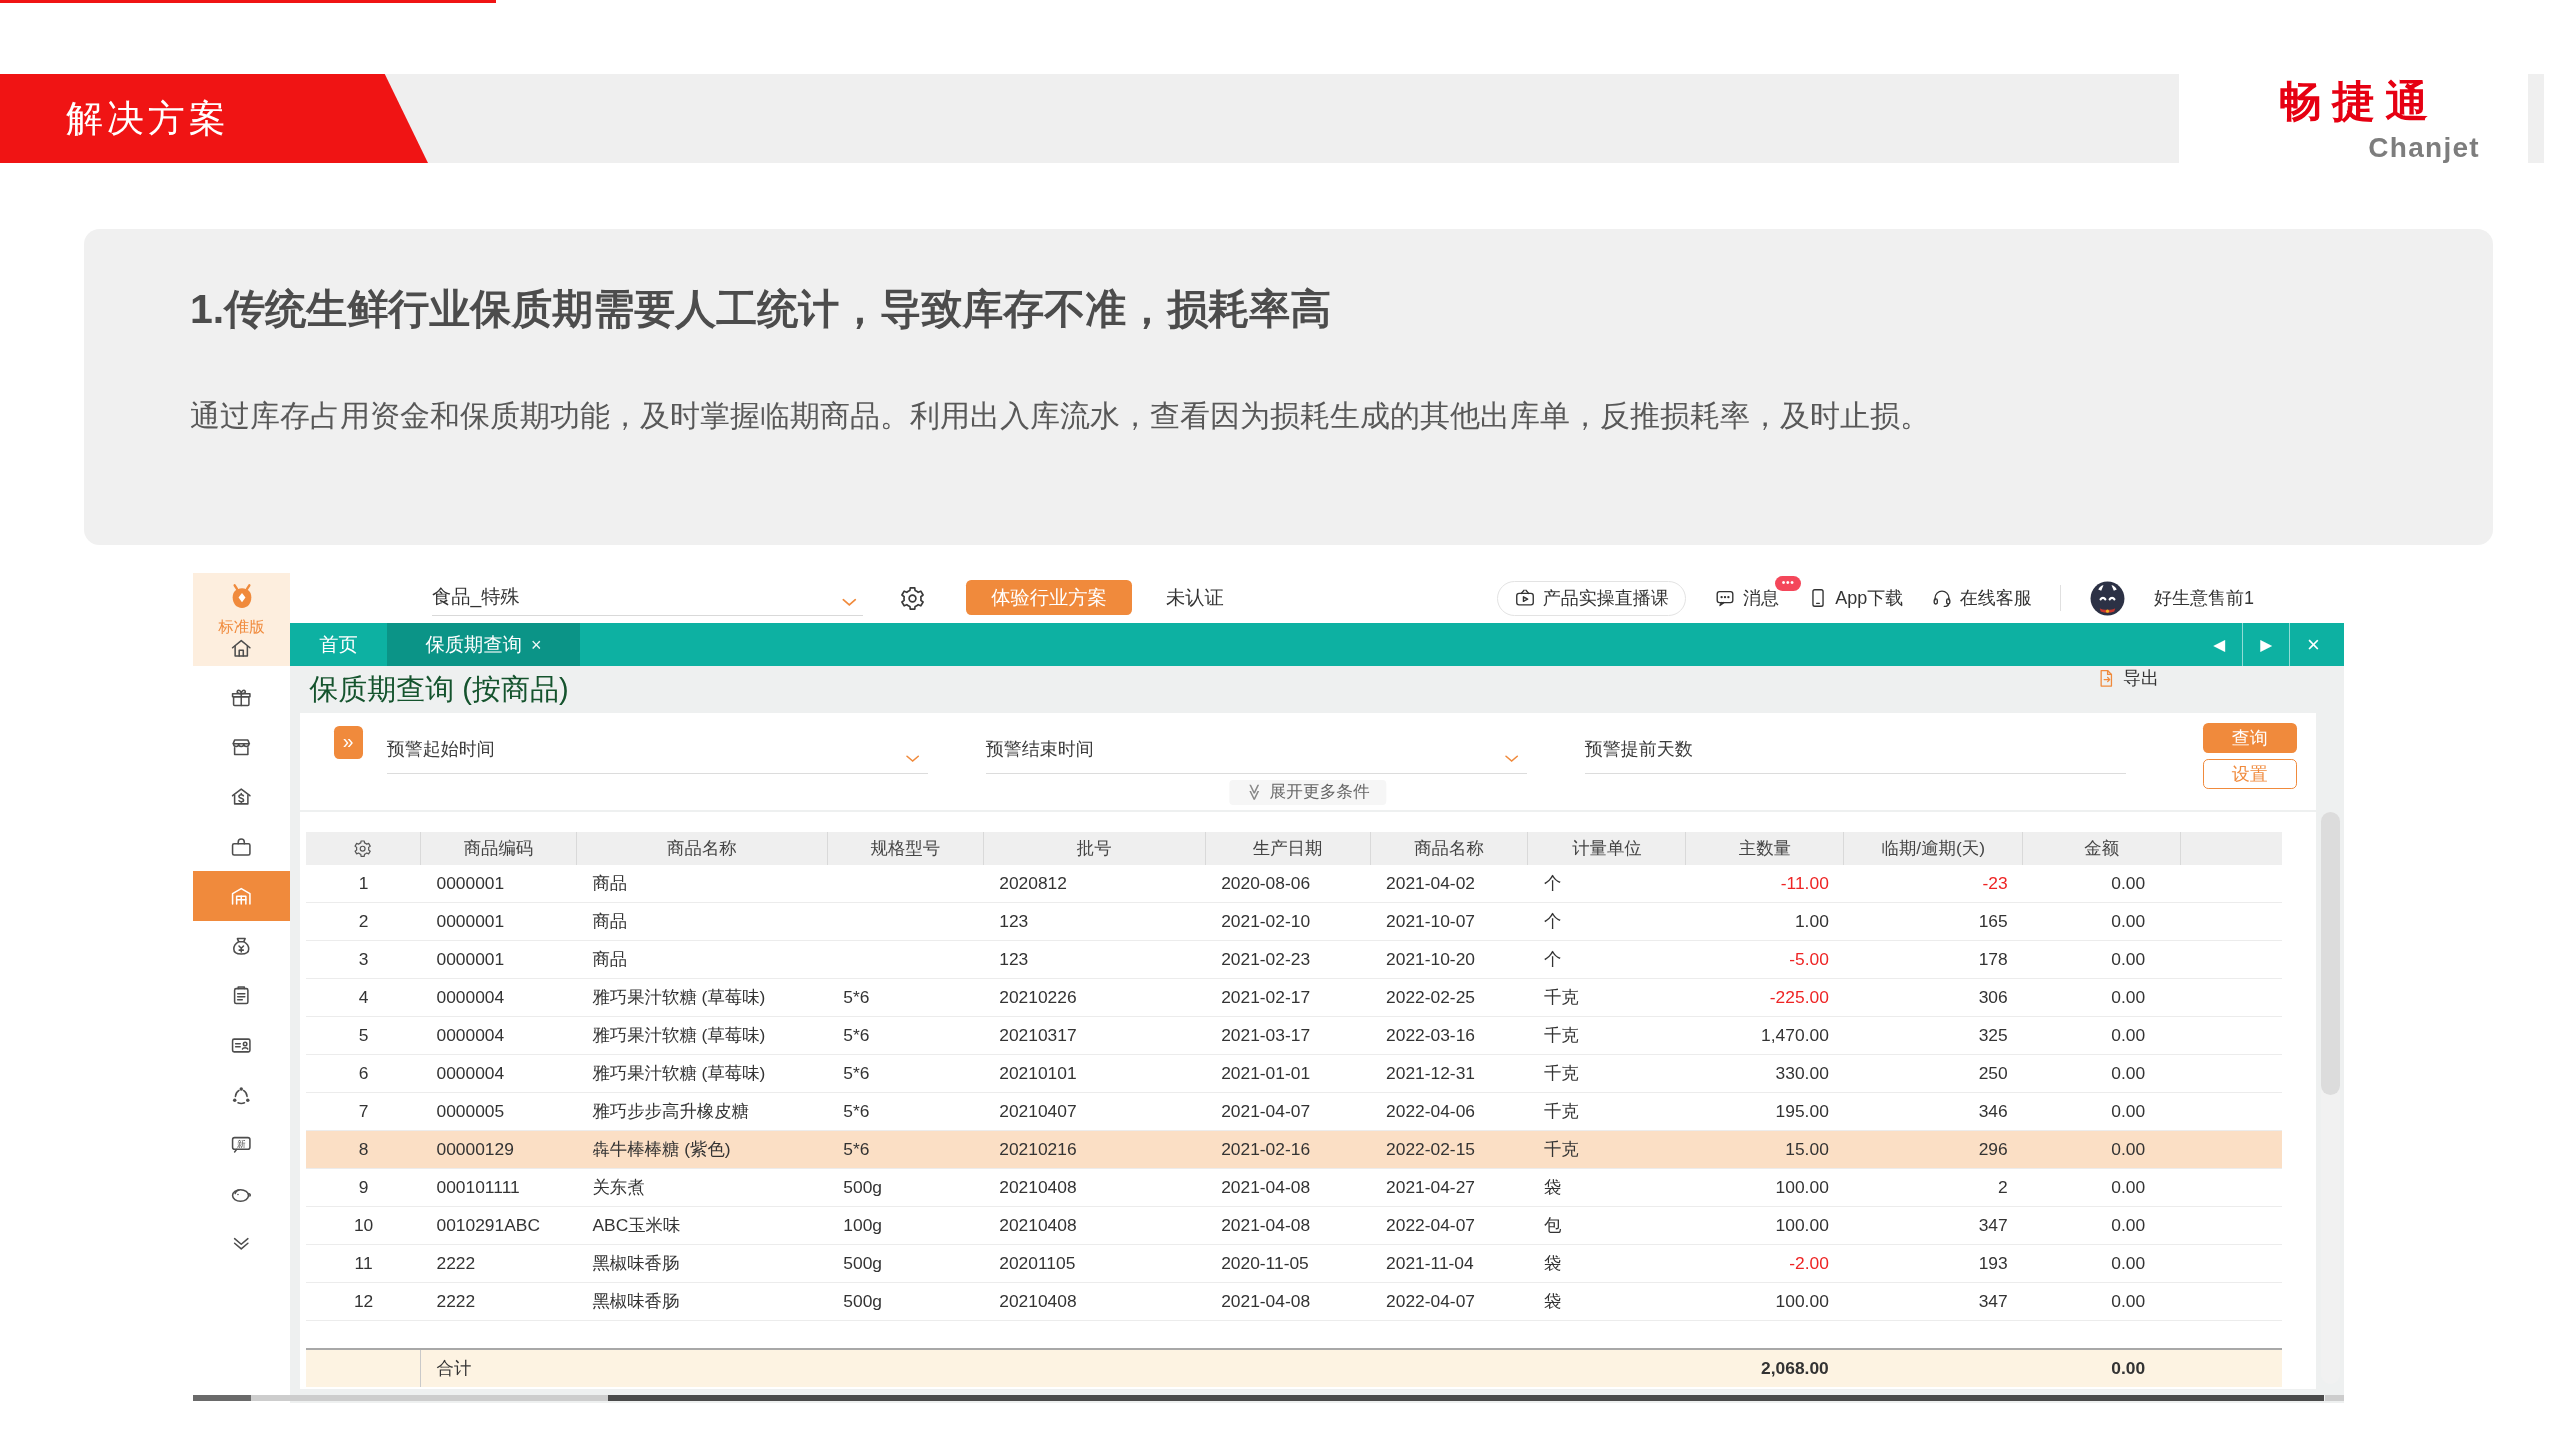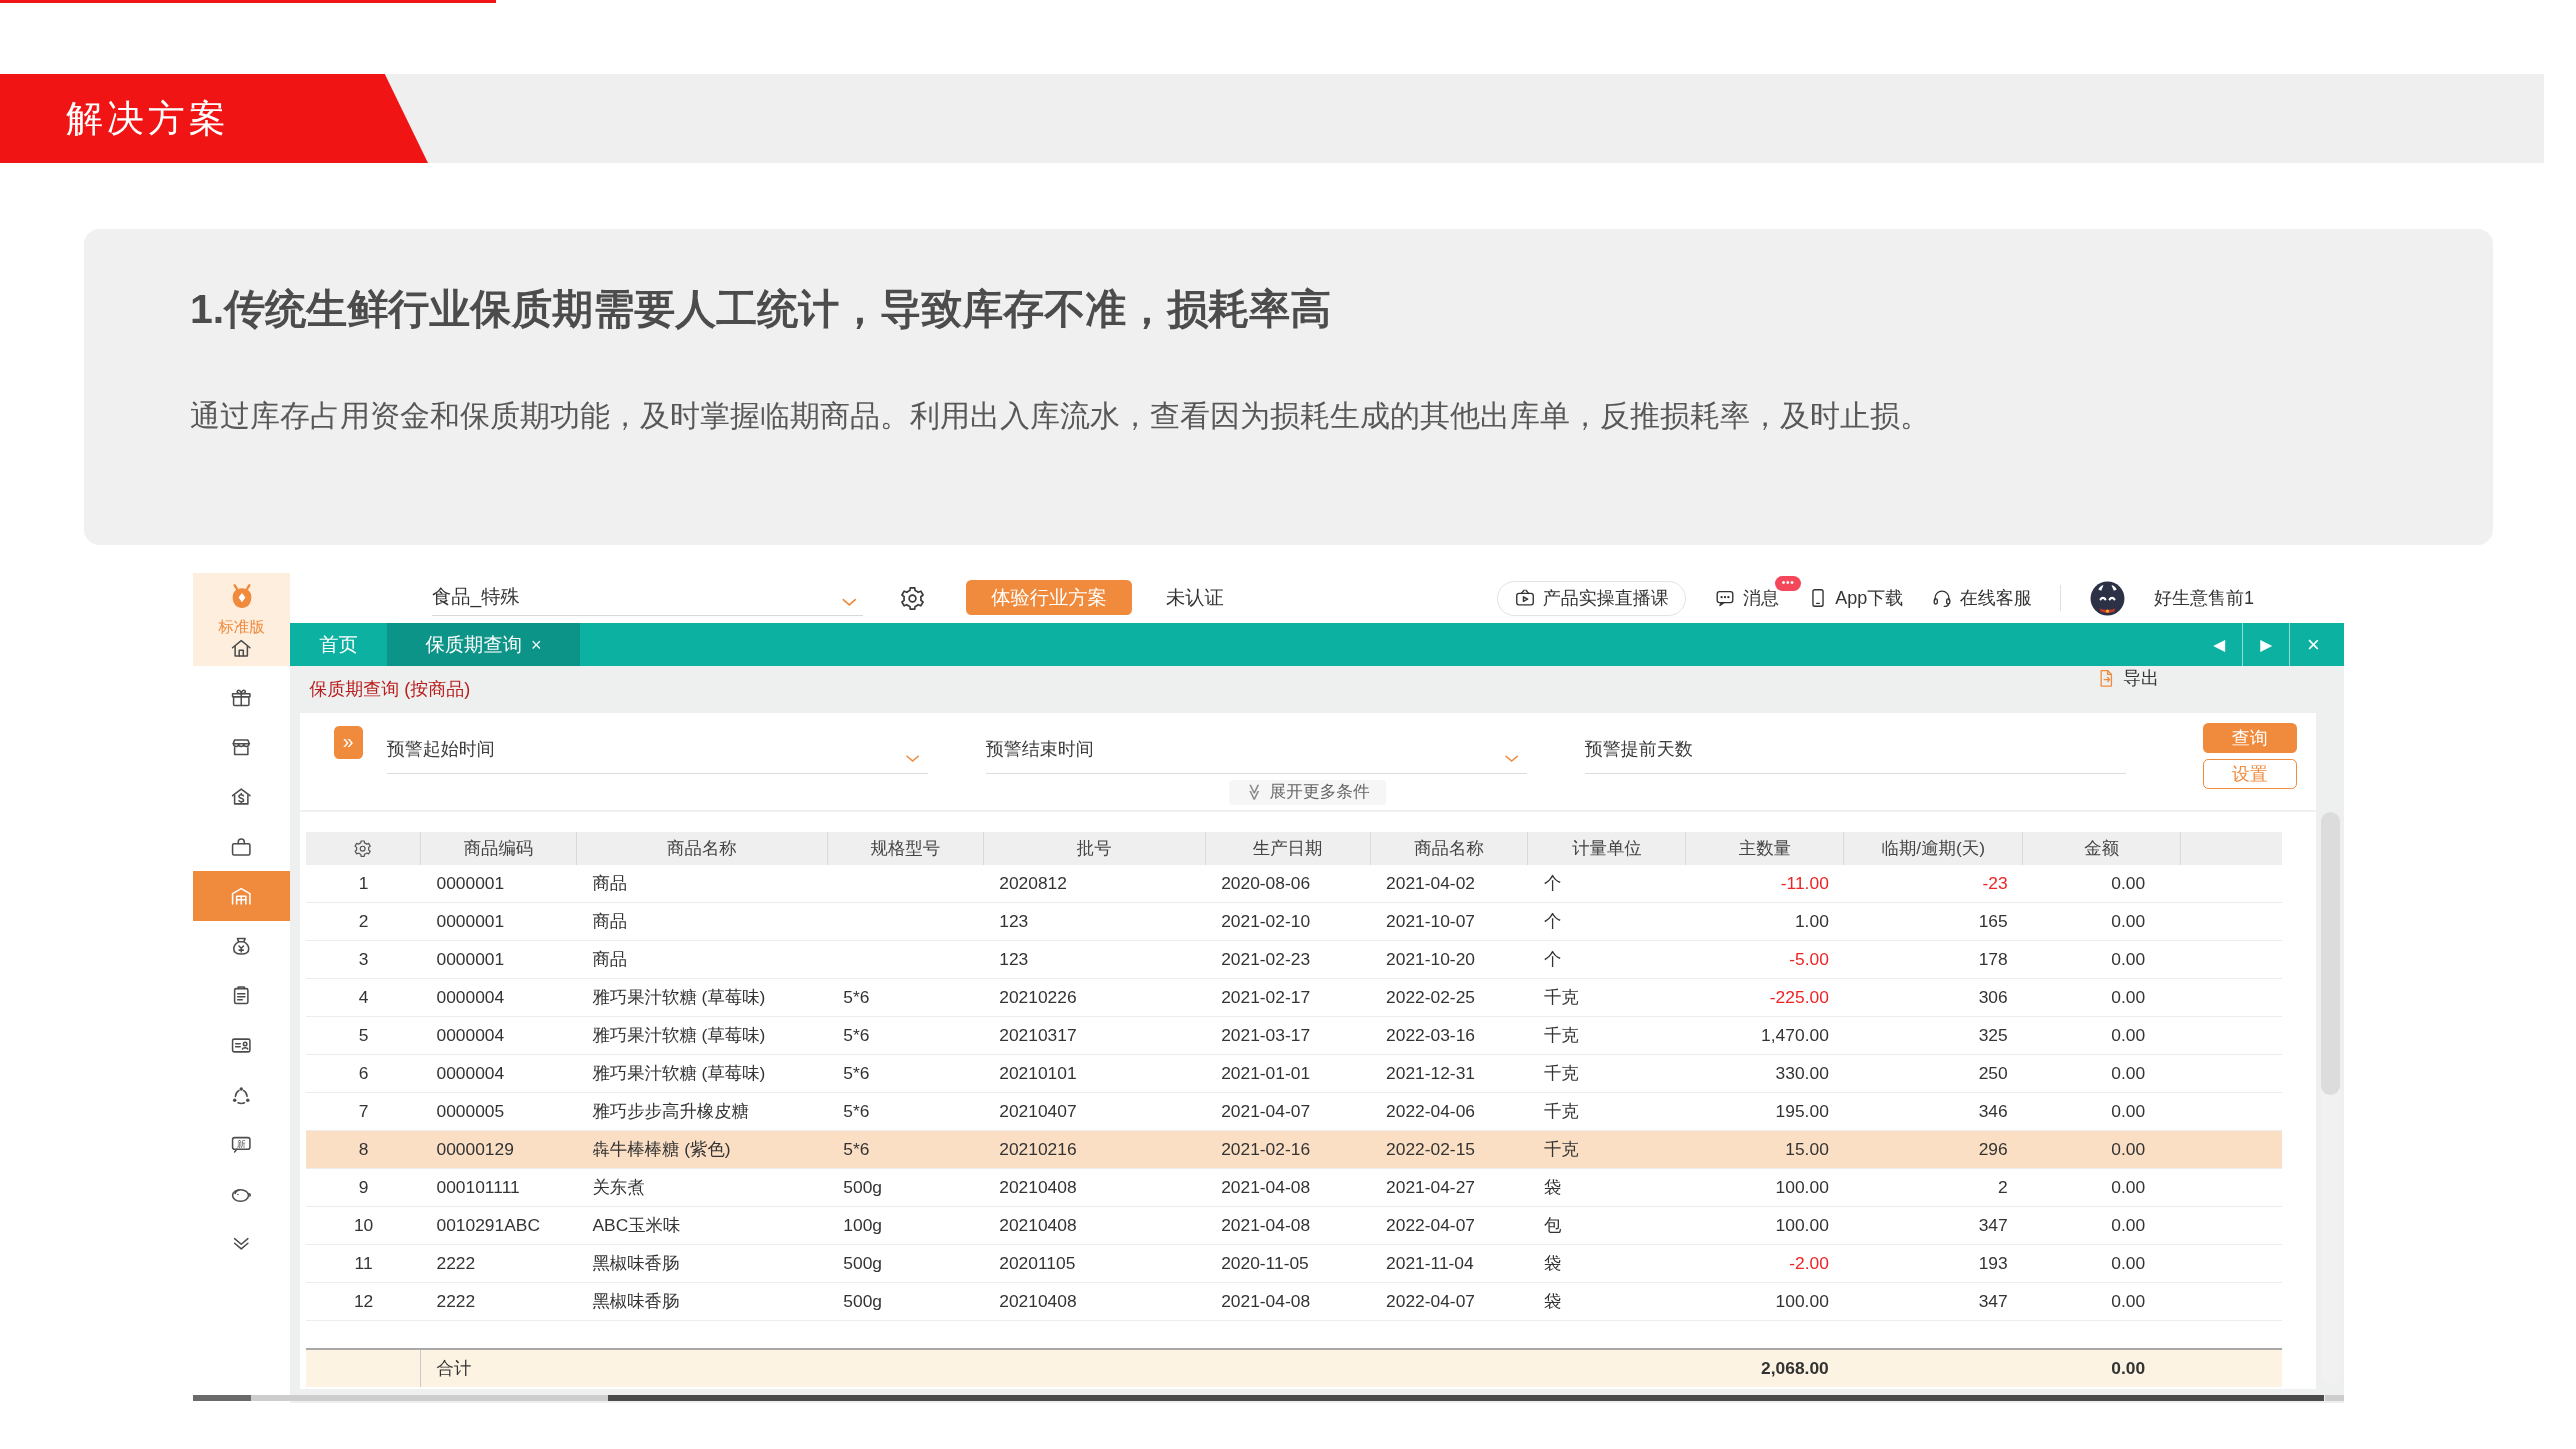--- a/index.html
+++ b/index.html
@@ -52,21 +52,21 @@
   .tab-home{left:0;top:0;width:97px;height:44px;line-height:44px;text-align:center;font-size:19.3px;cursor:pointer;}
   .tab-active{left:97px;top:0;width:193px;height:44px;background:#0b9487;line-height:44px;text-align:center;font-size:19.3px;cursor:pointer;}
   .tab-active .x{margin-left:9px;font-size:18px;opacity:.95;}
   .tab-btns{position:absolute;right:7.7px;top:0;height:44px;display:flex;}
   .tab-btn{width:46px;height:44px;line-height:44px;text-align:center;font-size:15.5px;border-left:1.3px solid rgba(255,255,255,.55);cursor:pointer;}
   .tab-btn:first-child{border-left:none;}
   .tab-btn.close{font-size:22px;}
 
   
   .content{left:97px;top:93px;width:2054px;height:737px;background:#eef0f0;}
-  .page-title{left:19.3px;top:0;height:47px;line-height:47px;font-size:18px;color:#b91c1c;}
+  .page-title{left:19.3px;top:0;height:47px;line-height:47px;font-size:29px;color:#14532d;}
   .page-actions{position:absolute;right:185px;top:0;height:47px;display:flex;align-items:center;gap:39px;flex-direction:column;}
   .pa-item{display:flex;align-items:center;gap:6.4px;font-size:18px;color:#333;cursor:pointer;}
   .orange-ic{color:#f08a3c;}
 
   
   .filter-panel{left:9.7px;top:47px;width:2016px;height:97px;background:#ffffff;}
   .expand-side-btn{left:34px;top:13px;width:29px;height:33px;background:#f08a3c;border-radius:5.2px;color:#fff;font-size:19.3px;text-align:center;line-height:32px;cursor:pointer;}
   .f-field{position:absolute;top:11.6px;height:48px;border-bottom:1.3px solid #dcdcdc;font-size:18px;color:#3c3c3c;line-height:48px;cursor:text;}
   .f-caret{position:absolute;right:5.2px;top:14px;}
   .btn-query{left:1903px;top:10.3px;width:94px;height:30px;background:#f08a3c;border-radius:5.2px;color:#fff;font-size:18px;text-align:center;line-height:30px;cursor:pointer;}
@@ -100,20 +100,24 @@
 </head>
 <body>
 
 <div class="slide">
 
   <div class="abs top-red-line"></div>
   <div class="abs top-strip"></div>
   <div class="abs ribbon">
     <span>解决方案</span>
   </div>
+  <div class="abs logo-box">
+    <div class="logo-zh">畅捷通</div>
+    <div class="logo-en">Chanjet</div>
+  </div>
 
   <div class="abs info-box">
     <div class="headline"><span>1.</span><span>传统生鲜行业保质期需要人工统计，导致库存不准，损耗率高</span></div>
     <div class="subtitle">通过库存占用资金和保质期功能，及时掌握临期商品。利用出入库流水，查看因为损耗生成的其他出库单，反推损耗率，及时止损。</div>
   </div>
 
   <div class="abs app">
 
     <div class="abs side">
       <div class="abs side-logo">

